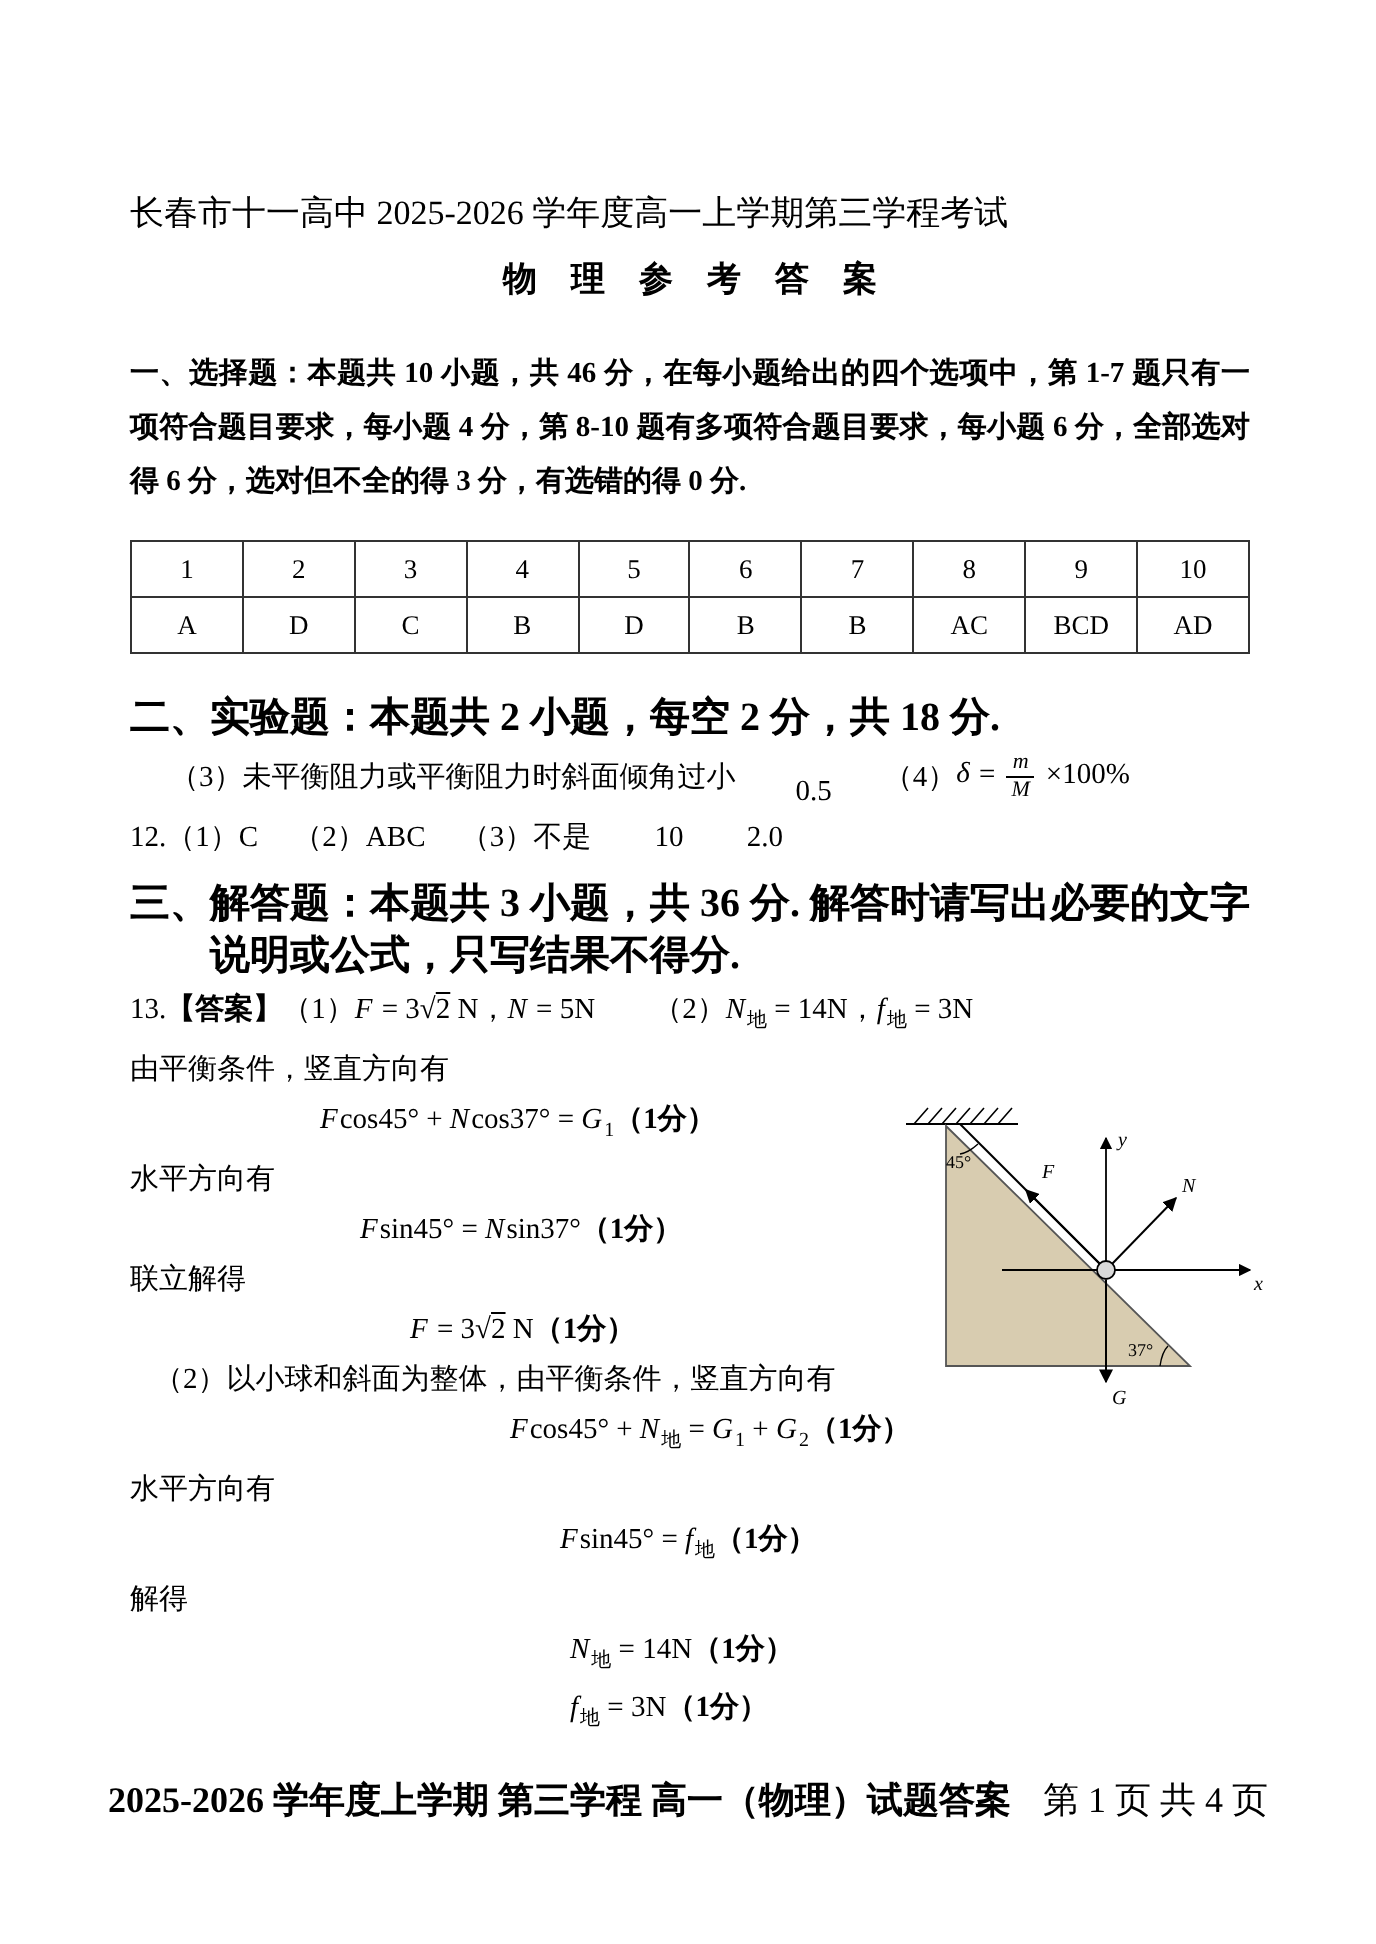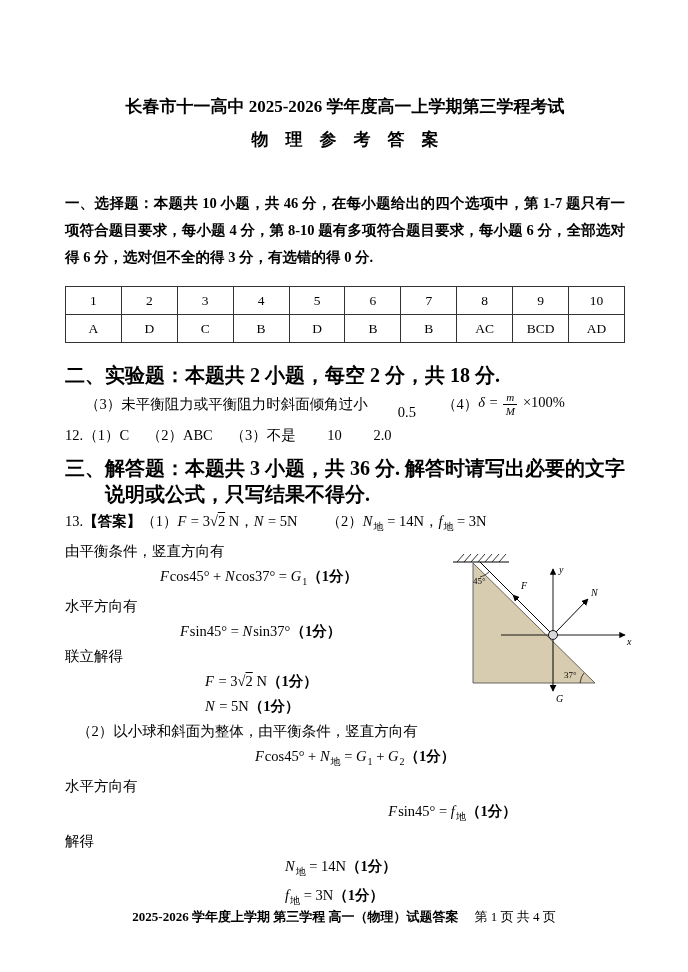--- a/index.html
+++ b/index.html
@@ -1,55 +1,55 @@
 <!DOCTYPE html>
 <html><head>
 <meta charset="utf-8">
 <style>
   html,body{margin:0;padding:0;}
   body{width:688px;height:972px;background:#ffffff;color:#000;
        font-family:"Liberation Serif","DejaVu Serif",serif;}
   .page{position:relative;width:688px;height:972px;padding:96px 63px 0 65px;
         box-sizing:border-box;overflow:hidden;}
-  .title{font-size:17px;font-weight:bold;text-align:center;line-height:22px;}
+  .title{font-size:17px;font-weight:normal;text-align:left;line-height:22px;}
   .subtitle{font-size:17px;font-weight:bold;text-align:center;line-height:36px;
             margin-top:4px;letter-spacing:1em;text-indent:1em;white-space:nowrap;}
-  .intro{font-size:14.5px;font-weight:bold;line-height:27px;text-align:justify;margin-top:32px;}
+  .intro{font-size:14.5px;font-weight:bold;line-height:27px;text-align:justify;margin-top:16px;}
   table.ans{width:100%;border-collapse:collapse;table-layout:fixed;margin-top:15px;}
   table.ans td{border:1px solid #333;height:25px;text-align:center;font-size:13.5px;}
   .h2{font-size:20px;font-weight:bold;line-height:24px;margin-top:20px;}
   .hang{margin-top:6px;line-height:26px;padding-left:2em;text-indent:-2em;text-align:justify;}
   .line{font-size:14.5px;line-height:28px;}
   .q11b{display:flex;align-items:center;height:34px;font-size:14.5px;padding-left:20px;}
   .gap1{margin-left:30px;margin-top:16px;}
   .gap2{margin-left:26px;}
   .g14{margin-left:14px;text-align:right;}
   .g28{margin-left:28px;}
   .q13{margin-top:2px;}
   .q13 .line{line-height:25px;}
   .ind-sm{padding-left:12px;}
   .ind1{padding-left:95px;}
   .ind2{padding-left:115px;}
   .ind3{padding-left:140px;}
   .ind4{padding-left:190px;}
-  .ind5{padding-left:215px;text-align:center;}
+  .ind5{padding-left:215px;}
   .ind6{padding-left:220px;}
   i{font-style:italic;margin-right:1px;}
   sub{font-size:10px;}
   .score{font-weight:bold;}
   .sqrt-body{text-decoration:overline;}
   .frac{display:inline-flex;flex-direction:column;vertical-align:middle;text-align:center;
         font-size:11px;line-height:1.15;font-style:italic;margin:0 2px;}
   .fr-top{border-bottom:1px solid #000;padding:0 3px;display:block;}
   .fr-bot{display:block;}
   .figure{position:absolute;left:445px;top:545px;width:195px;height:168px;}
   .figure text{font-size:9px;font-family:"Liberation Serif","DejaVu Serif",serif;}
   .figure .it{font-style:italic;font-size:10px;}
-  .footer{position:absolute;left:0;right:0;bottom:47px;display:flex;justify-content:center;
-          gap:16px;font-size:13px;line-height:16px;}
+  .footer{position:absolute;left:0;right:0;bottom:64px;display:flex;justify-content:center;
+          gap:16px;font-size:18px;line-height:16px;}
   .f-left{font-weight:bold;}
 </style>
 </head>
 <body>
 
 <div class="page">
 
   <div class="title">长春市十一高中 2025-2026 学年度高一上学期第三学程考试</div>
   <div class="subtitle">物理参考答案</div>
 
@@ -109,21 +109,20 @@
   <div class="h2 hang">三、解答题：本题共 3 小题，共 36 分. 解答时请写出必要的文字说明或公式，只写结果不得分.</div>
 
   <div class="q13">
     <div class="line"><span>13.</span><b>【答案】</b><span><span>（1）</span><i>F</i><span> = 3</span><span class="sqrt">√<span class="sqrt-body">2</span></span><span> N，</span><i>N</i><span> = 5N　　（2）</span><i>N</i><sub>地</sub><span> = 14N，</span><i>f</i><sub>地</sub><span> = 3N</span></span></div>
     <div class="line">由平衡条件，竖直方向有</div>
     <div class="line ind1"><i>F</i><span>cos45° + </span><i>N</i><span>cos37° = </span><i>G</i><sub>1</sub><b class="score">（1分）</b></div>
     <div class="line">水平方向有</div>
     <div class="line ind2"><i>F</i><span>sin45° = </span><i>N</i><span>sin37°</span><b class="score">（1分）</b></div>
     <div class="line">联立解得</div>
     <div class="line ind3"><i>F</i><span> = 3</span><span class="sqrt">√<span class="sqrt-body">2</span></span><span> N</span><b class="score">（1分）</b></div>
-    <div class="line ind3"><i>N</i><span> = 5N</span><b class="score">（1分）</b></div>
     <div class="line ind-sm">（2）以小球和斜面为整体，由平衡条件，竖直方向有</div>
     <div class="line ind4"><i>F</i><span>cos45° + </span><i>N</i><sub>地</sub><span> = </span><i>G</i><sub>1</sub><span> + </span><i>G</i><sub>2</sub><b class="score">（1分）</b></div>
     <div class="line">水平方向有</div>
     <div class="line ind5"><i>F</i><span>sin45° = </span><i>f</i><sub>地</sub><b class="score">（1分）</b></div>
     <div class="line">解得</div>
     <div class="line ind6"><i>N</i><sub>地</sub><span> = 14N</span><b class="score">（1分）</b></div>
     <div class="line ind6"><i>f</i><sub>地</sub><span> = 3N</span><b class="score">（1分）</b></div>
   </div>
 
   <svg class="figure" viewBox="0 0 195 168" xmlns="http://www.w3.org/2000/svg">

